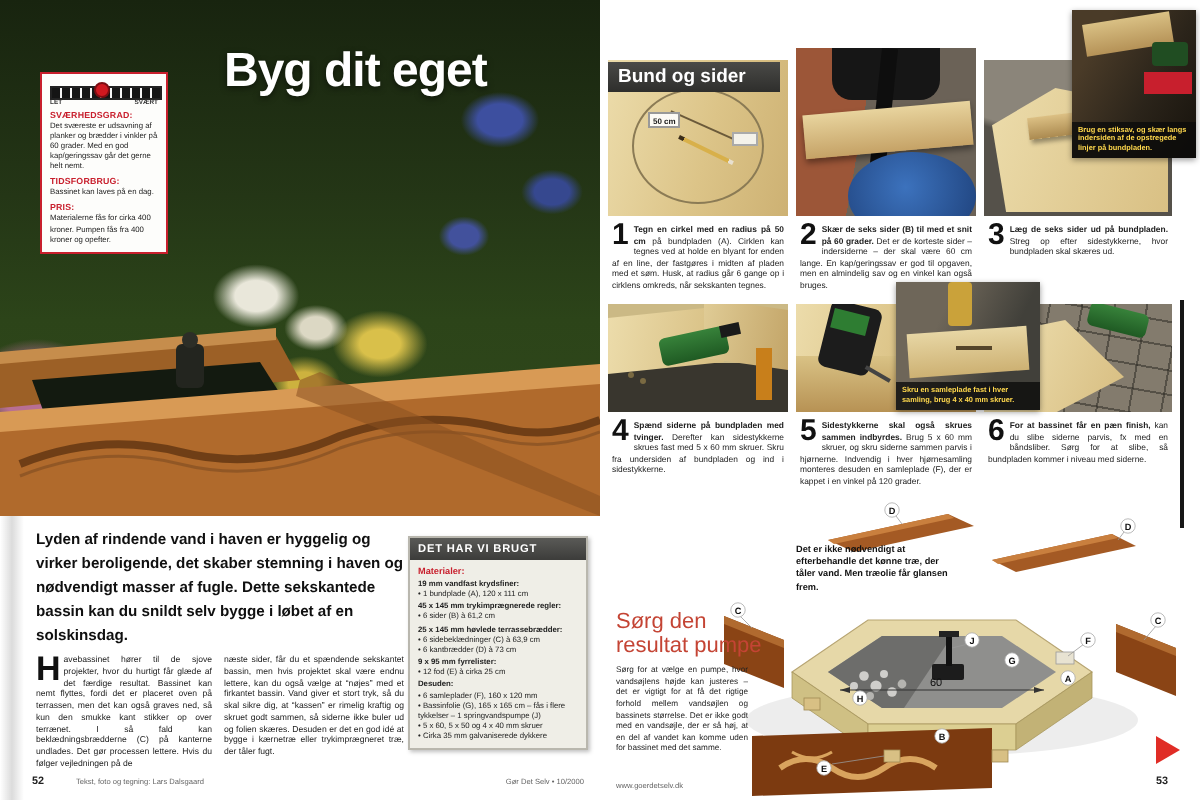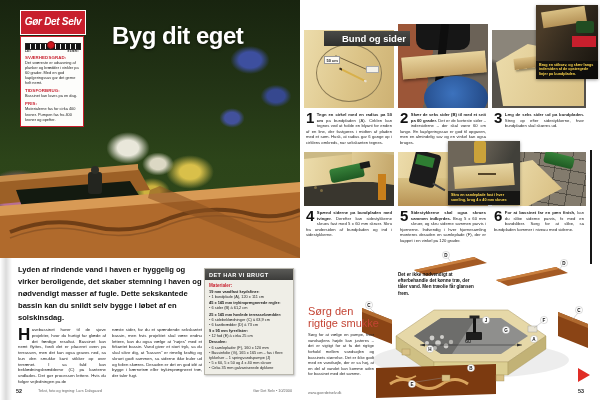--- a/index.html
+++ b/index.html
@@ -45,21 +45,21 @@
   #matbox-body{padding:3px 4px 4px 4px;}
   #mat-sub{color:#c81f2d;font-weight:bold;font-size:4.6px;margin-bottom:1px;}
   .mat-line{font-size:3.9px;line-height:1.32;color:#222;}
   .mat-line.b{font-weight:bold;margin-top:1px;}
   
   .folio{font-size:5.4px;font-weight:bold;color:#222;}
   .foot-t{font-size:3.8px;color:#666;}
 
   
   #sec-head{left:304px;top:31px;width:86px;height:15px;background:linear-gradient(#4a4a47,#2e2e2c);color:#fff;
-    font-weight:bold;font-size:9.5px;line-height:15px;padding-left:18px;box-sizing:border-box;z-index:4;margin-left:20px;}
+    font-weight:bold;font-size:9.5px;line-height:15px;padding-left:5px;box-sizing:border-box;z-index:4;}
   .ply{background:linear-gradient(105deg,#ecdcab,#dcc488 55%,#cdb173);}
   .cap{position:absolute;background:rgba(10,10,10,.78);color:#ffd84d;font-size:3.7px;line-height:1.3;padding:2px 3px;font-weight:bold;}
   .stepnum{float:left;font-size:15px;font-weight:bold;line-height:.8;margin-right:2.5px;color:#111;}
   .step{font-size:4.2px;line-height:1.32;color:#222;text-align:justify;}
   .steplead{font-weight:bold;}
   
   .circle{position:absolute;border:0.8px solid #8b7b55;border-radius:50%;}
   .line-r{position:absolute;background:#6b5a3a;}
   .pencil{position:absolute;width:30px;height:2px;background:linear-gradient(90deg,#3a2c18 0 9%,#d8b04a 9% 92%,#e8e0d0 92%);transform:rotate(26deg);}
   .chip-lab{position:absolute;background:rgba(255,255,255,.9);color:#222;font-size:4px;font-weight:bold;padding:.5px 1.5px;border:.5px solid #999;}
@@ -87,21 +87,20 @@
       <polygon points="0,50 300,26 300,98 0,98" fill="#b06a2c"></polygon>
       <polygon points="0,46 300,22 300,32 0,56" fill="#d89a55"></polygon>
       <path d="M10,72 Q50,56 90,66 Q130,76 170,58 Q210,44 250,54 Q275,60 300,50" stroke="#59300f" stroke-width="4" fill="none" opacity="0.75"></path>
       <path d="M10,78 Q50,62 90,72 Q130,82 170,64 Q210,50 250,60 Q275,66 300,56" stroke="#8a5224" stroke-width="1.5" fill="none" opacity="0.8"></path>
       <polygon points="150,30 160,26 300,88 300,98 148,38" fill="#8a5020" opacity="0.55"></polygon>
     </svg>
   </div>
 
   <div id="title1" class="abs nosel">Byg dit eget</div>
 
-  <div id="logo" class="abs">Gør Det Selv</div>
 
   <div id="infobox" class="abs">
     <div class="gauge-wrap">
       <div class="gauge-bar"></div>
       <div class="gauge-dot"></div>
       <span class="gauge-lab" style="left:0;">LET</span>
       <span class="gauge-lab" style="right:0;">SVÆRT</span>
     </div>
     <div class="ib-h">SVÆRHEDSGRAD:</div>
     <div class="ib-t">Det sværeste er udsavning af planker og brædder i vinkler på 60 grader. Med en god kap/geringssav går det gerne helt nemt.</div>
@@ -321,21 +320,21 @@
       <circle cx="130" cy="72" r="3.6" fill="#fff" stroke="#aaa" stroke-width="0.4"></circle>
         <text x="130" y="73.8">J</text>
     </g>
     <polygon points="222,120 234,127 222,134" fill="#e02d26"></polygon>
   </svg>
 
   <div id="diagram-cap" class="abs">Det er ikke nødvendigt at efterbehandle det kønne træ, der tåler vand. Men træolie får glansen frem.</div>
 
   <div id="pump-h" class="abs">
     <div>Sørg den</div>
-    <div>rigtige smukke</div>
+    <div>resultat pumpe</div>
   </div>
   <div id="pump-t" class="abs">Sørg for at vælge en pumpe, hvor vandsøjlens højde kan justeres – det er vigtigt for at få det rigtige forhold mellem vandsøjlen og bassinets størrelse. Det er ikke godt med en vandsøjle, der er så høj, at en del af vandet kan komme uden for bassinet med det samme.</div>
 
   <div class="abs foot-t" style="left:308px;top:391px;">www.goerdetselv.dk</div>
   <div class="abs folio" style="left:578px;top:388px;">53</div>
 
   <div id="fold"></div>
 </div>
 
 </body></html>

